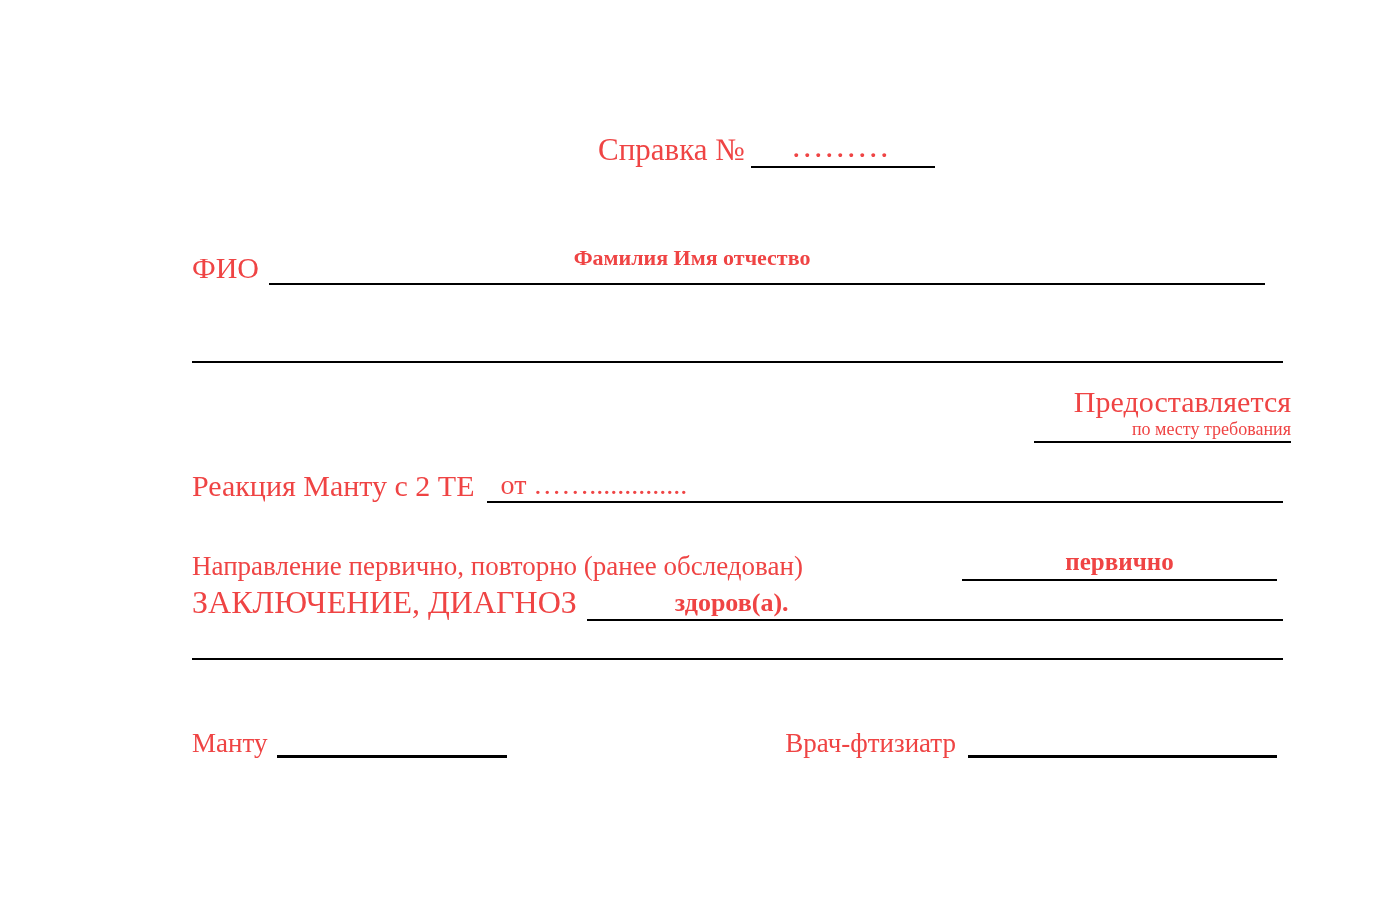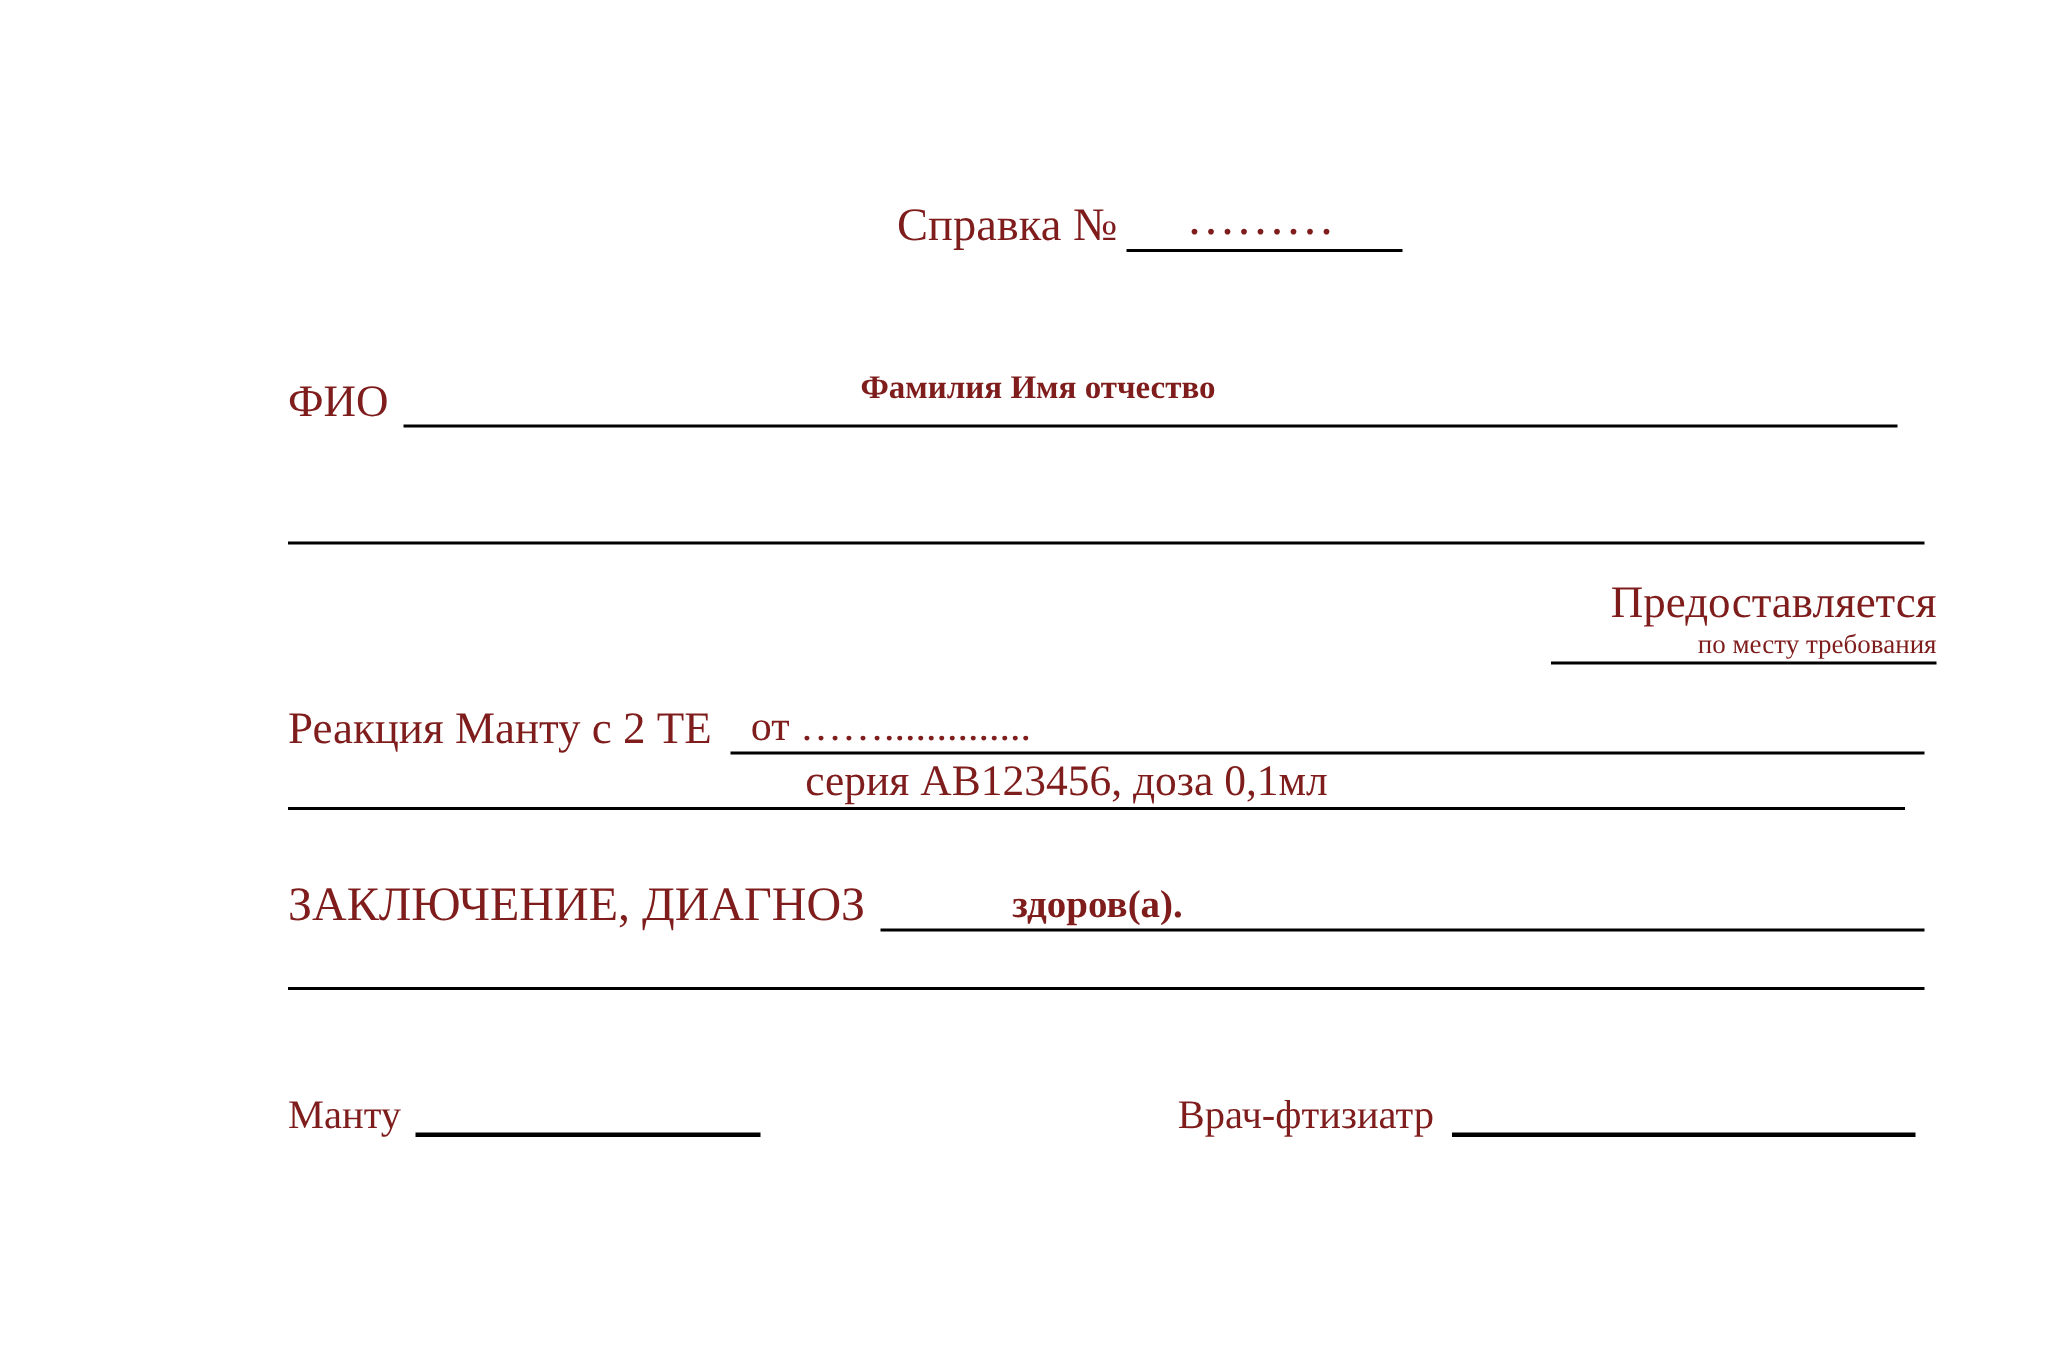--- a/index.html
+++ b/index.html
@@ -2,21 +2,21 @@
 <html><head>
 <meta charset="utf-8">
 <style>
   * { margin: 0; padding: 0; box-sizing: border-box; }
   html, body { background: #ffffff; }
   .page {
     position: relative;
     width: 1379px;
     height: 908px;
     background: #ffffff;
-    color: #7f1d1d;
+    color: #ef4444;
     font-family: "Liberation Serif", "DejaVu Serif", serif;
     overflow: hidden;
   }
   .row {
     position: absolute;
     display: flex;
     align-items: flex-end;
   }
   .lbl {
     flex: 0 0 auto;
@@ -110,24 +110,26 @@
     <span class="gap prov-gap"></span>
     <span class="fill grow v-prov">по месту требования</span>
   </div>
 
   <div class="row r-mantoux">
     <span class="lbl">Реакция Манту с 2 ТЕ</span>
     <span class="gap mantoux-gap"></span>
     <span class="fill grow v-mantoux">от ……..............</span>
   </div>
 
-  <div class="row r-series">
-    <span class="fill grow center v-series">серия АВ123456, доза 0,1мл</span>
+
+  <div class="row r-dir">
+    <span class="lbl l-dir">Направление первично, повторно (ранее обследован)</span>
+    <span class="spacer dir-spacer"></span>
+    <span class="fill center b v-dir">первично</span>
   </div>
-
 
   <div class="row r-concl">
     <span class="lbl l-concl">ЗАКЛЮЧЕНИЕ, ДИАГНОЗ</span>
     <span class="gap concl-gap"></span>
     <span class="fill grow b v-concl">здоров(а).</span>
   </div>
 
   <div class="row r-blank2">
     <span class="blank-line"></span>
   </div>

